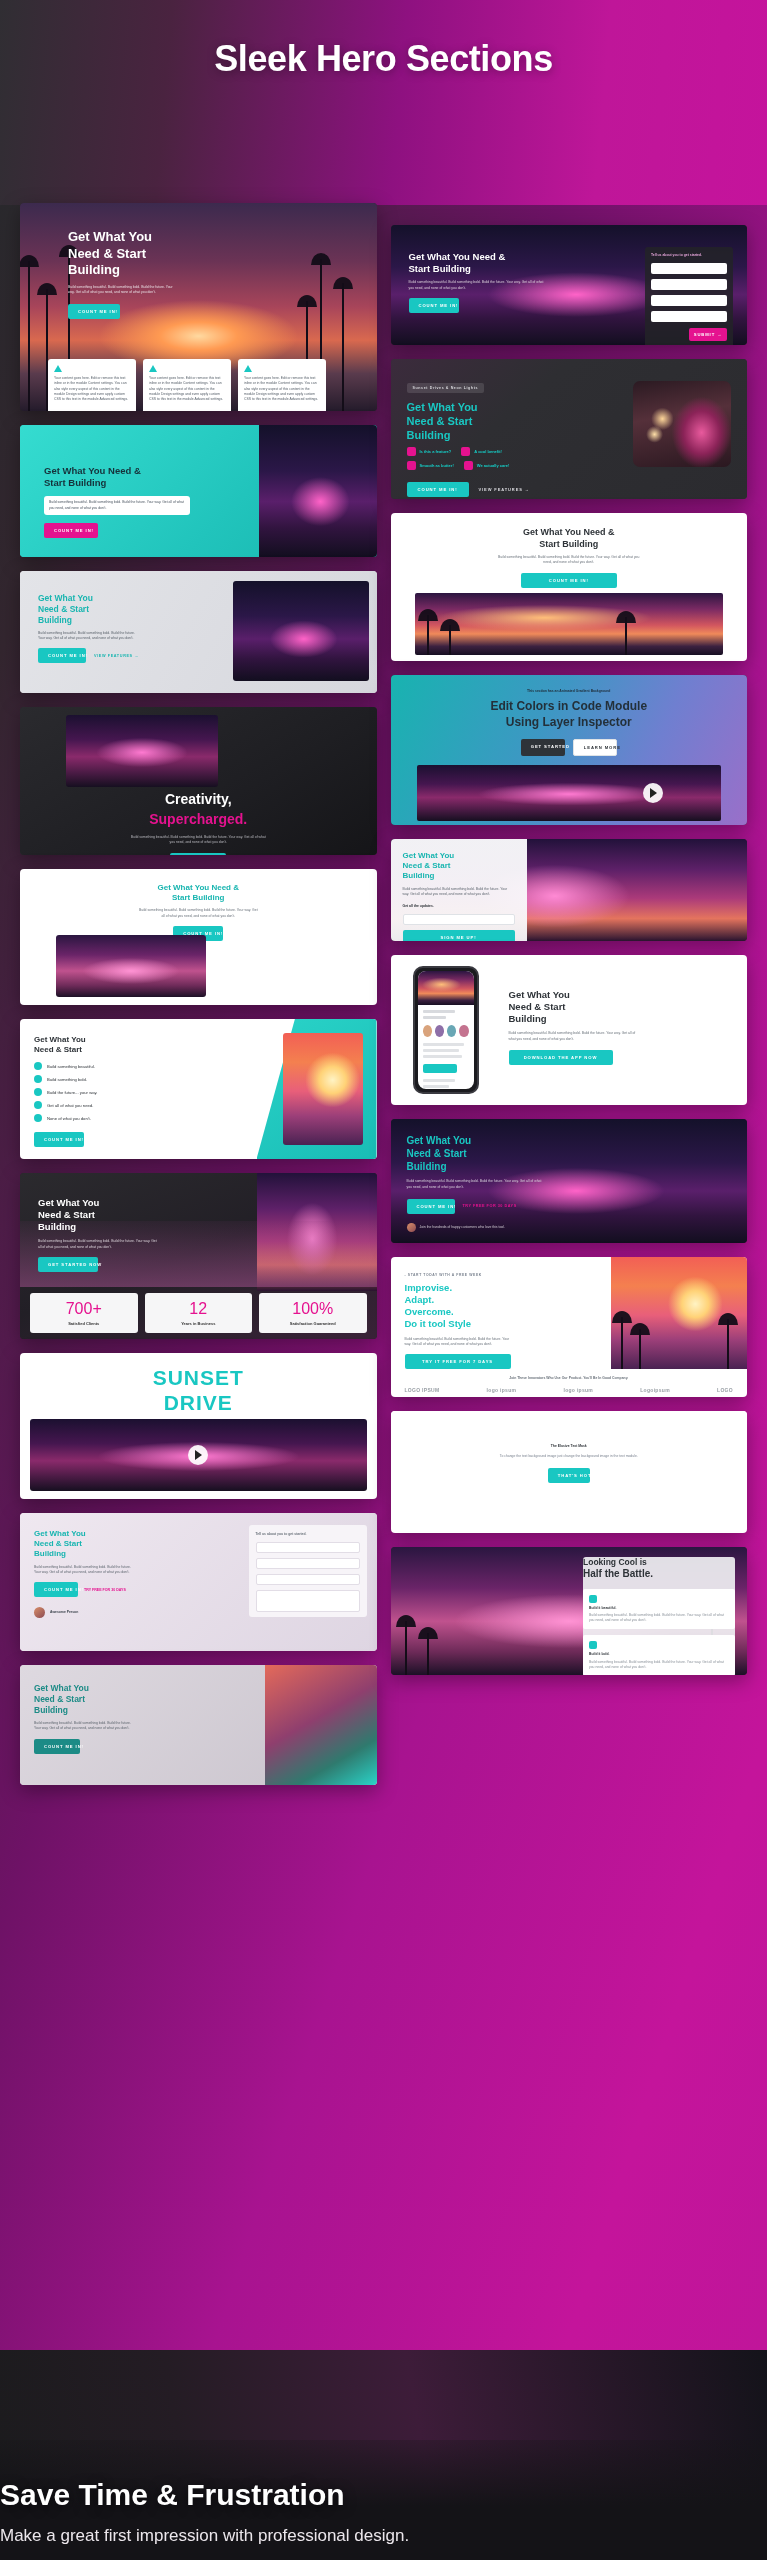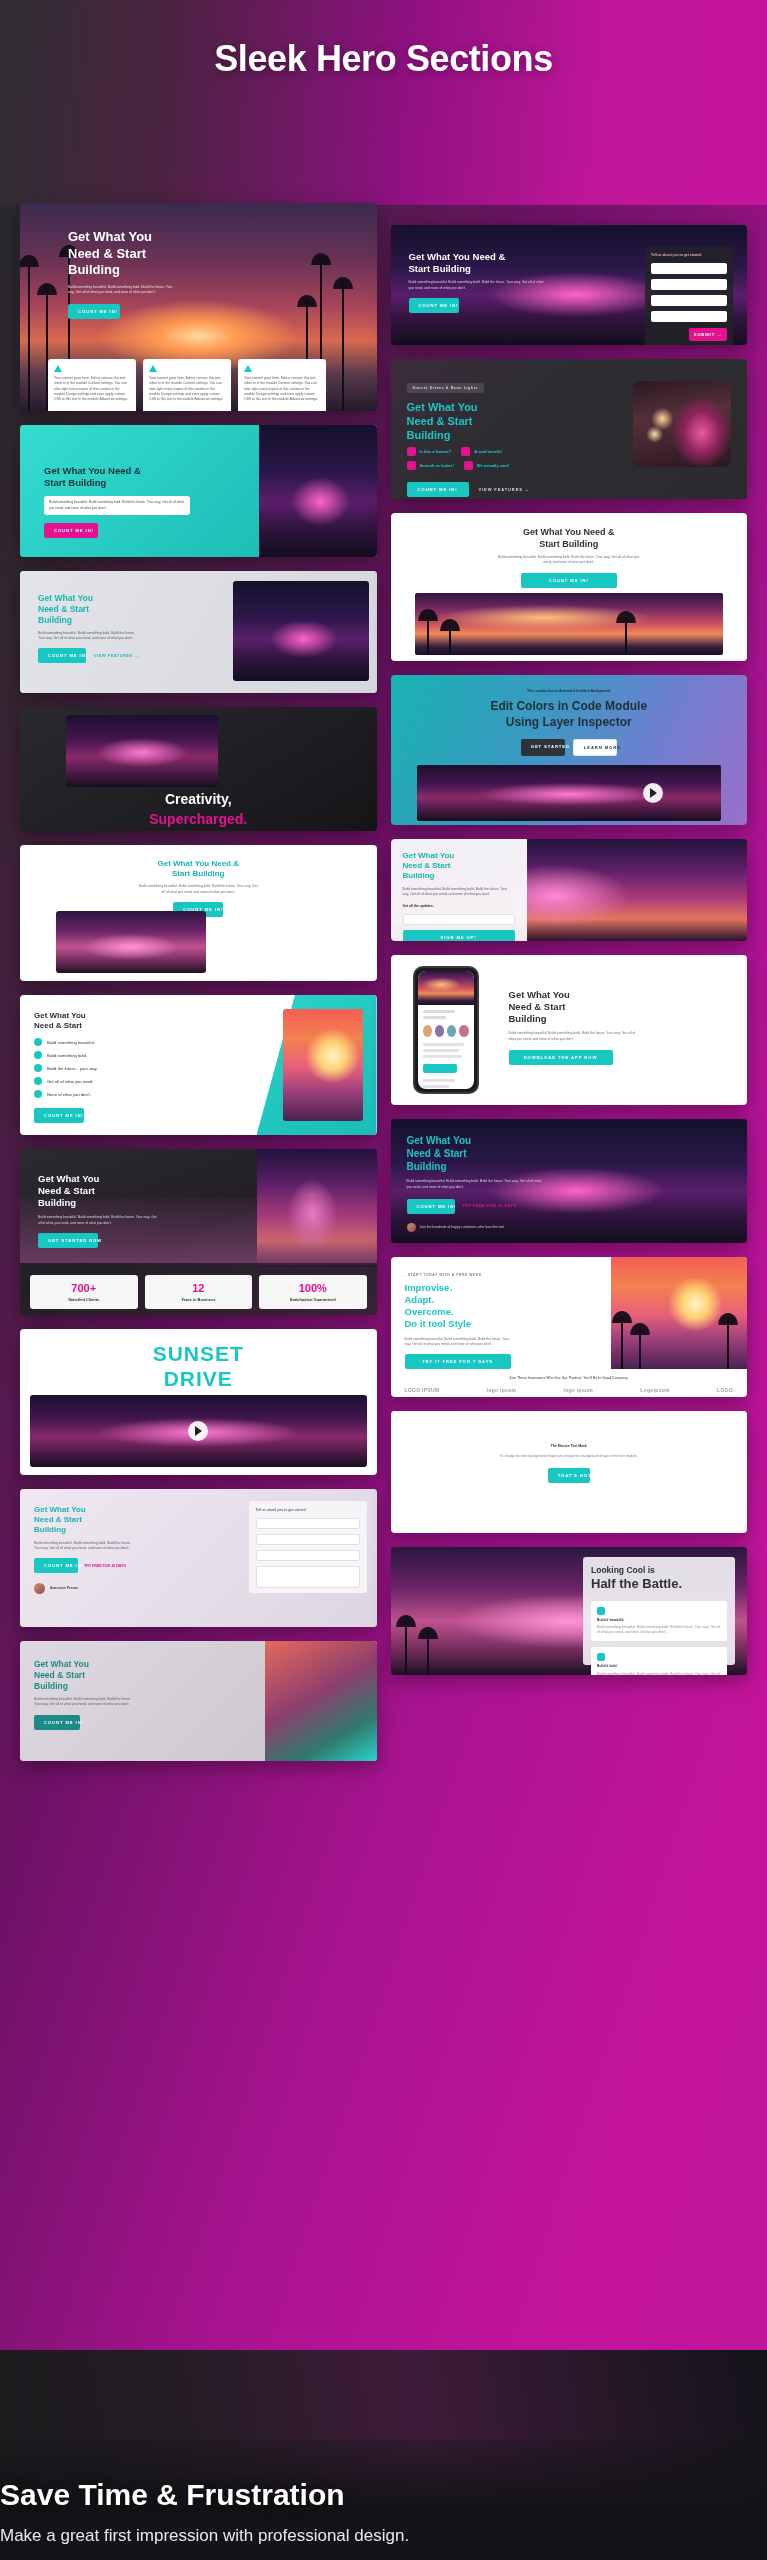--- a/index.html
+++ b/index.html
@@ -149,21 +149,21 @@
   .chip{
     display:inline-block; font-size:3.6px; letter-spacing:.6px; padding:3px 6px;
     border-radius:2px; background:rgba(255,255,255,.12); color:#d8d8dc; font-weight:bold;
   }
 
   .fbox{ background:#fff; border-radius:3px; }
   .finput{ background:#fff; border-radius:2px; height:11px; }
   .fdark{ background:rgba(35,35,40,.86); border-radius:3px; }
 
   .stat-card{ background:#f6f6f7; border-radius:3px; text-align:center; padding:7px 2px; }
-  .stat-num{ color:#e5128f; font-weight:bold; font-size:11px; }
+  .stat-num{ color:#e5128f; font-weight:normal; font-size:16px; }
   .stat-lbl{ color:#333; font-size:4px; font-weight:bold; margin-top:3px; }
 
   .phone{
     position:absolute; width:66px; height:128px; border-radius:10px;
     background:#1b1b1f; border:2px solid #3a3a40;
   }
   .phone-screen{ position:absolute; inset:3px; border-radius:8px; background:#fff; overflow:hidden; }
 
   .tiny{ font-size:3.4px; line-height:1.55; }
 
@@ -251,21 +251,21 @@
         <div class="ph" style="color:#18b5b0;font-size:8.5px">Need &amp; Start</div>
         <div class="ph" style="color:#18b5b0;font-size:8.5px">Building</div>
         <div class="tiny" style="color:#5b636c;margin-top:5px;width:104px">Build something beautiful. Build something bold. Build the future. Your way. Get all of what you need, and none of what you don't.</div>
         <div style="display:flex;gap:8px;margin-top:7px;align-items:center">
           <div class="btn btn-teal" style="width:48px">COUNT ME IN!</div>
           <div style="color:#18b5b0;font-size:3.8px;font-weight:bold;letter-spacing:.6px">VIEW FEATURES →</div>
         </div>
       </div>
     </div>
 
-    <div class="card" style="height:124px;background:#2b2b2e">
+    <div class="card" style="height:148px;background:#2b2b2e">
       <div class="scene img-dark-room"></div>
       <div style="position:absolute;left:46px;top:8px;width:152px;height:72px;border-radius:3px" class="img-purple-car"></div>
       <div style="position:absolute;left:0;right:0;top:84px;text-align:center">
         <div class="ph" style="color:#fff;font-size:14px">Creativity,</div>
         <div class="ph" style="color:#e5128f;font-size:14px;margin-top:2px">Supercharged.</div>
         <div class="tiny" style="color:#b8b8be;margin:6px auto 0;width:140px">Build something beautiful. Build something bold. Build the future. Your way. Get all of what you need, and none of what you don't.</div>
         <div class="btn btn-teal" style="margin-top:8px;width:56px">COUNT ME IN!</div>
       </div>
     </div>
 
@@ -574,23 +574,23 @@
     </div>
 
     <div class="card" style="height:128px">
       <div class="scene img-pink-car">
         <div class="palms">
           <div class="palm" style="left:14px;height:54px"></div>
           <div class="palm" style="left:36px;height:42px"></div>
           <div class="palm" style="left:320px;height:52px"></div>
         </div>
       </div>
-      <div style="position:absolute;right:12px;top:10px;bottom:10px;width:152px;background:rgba(238,238,241,.93);border-radius:3px;padding:8px">
+      <div style="position:absolute;right:12px;top:10px;bottom:10px;width:152px;background:rgba(238,238,241,.93);border-radius:3px;">
         <div class="ph" style="color:#2e3338;font-size:8.5px">Looking Cool is</div>
-        <div class="ph" style="color:#2e3338;font-size:13px">Half the Battle.</div>
+        <div class="ph" style="color:#2e3338;font-size:10px">Half the Battle.</div>
         <div style="background:#fff;border-radius:2px;padding:6px;margin-top:8px">
           <div style="width:8px;height:8px;border-radius:2px;background:#19c7c2"></div>
           <div class="tiny" style="color:#2e3338;font-weight:bold;margin-top:3px">Build it beautiful.</div>
           <div class="tiny" style="color:#8b929a;margin-top:2px">Build something beautiful. Build something bold. Build the future. Your way. Get all of what you need, and none of what you don't.</div>
         </div>
         <div style="background:#fff;border-radius:2px;padding:6px;margin-top:6px">
           <div style="width:8px;height:8px;border-radius:2px;background:#19c7c2"></div>
           <div class="tiny" style="color:#2e3338;font-weight:bold;margin-top:3px">Build it bold.</div>
           <div class="tiny" style="color:#8b929a;margin-top:2px">Build something beautiful. Build something bold. Build the future. Your way. Get all of what you need, and none of what you don't.</div>
         </div>

